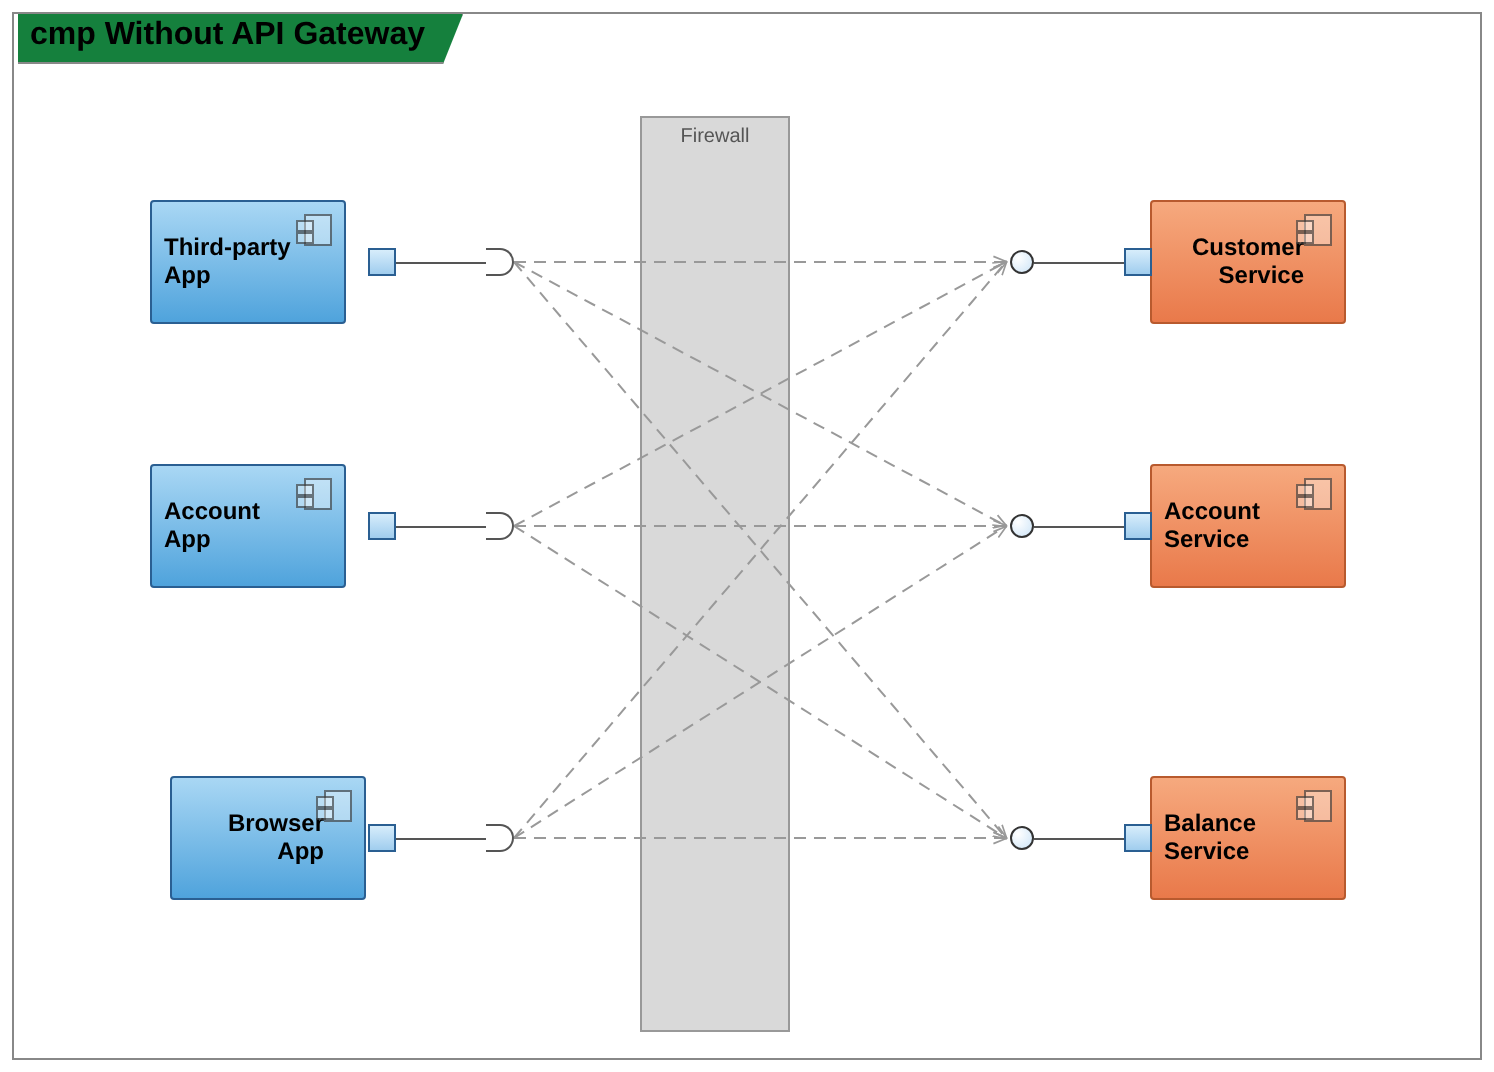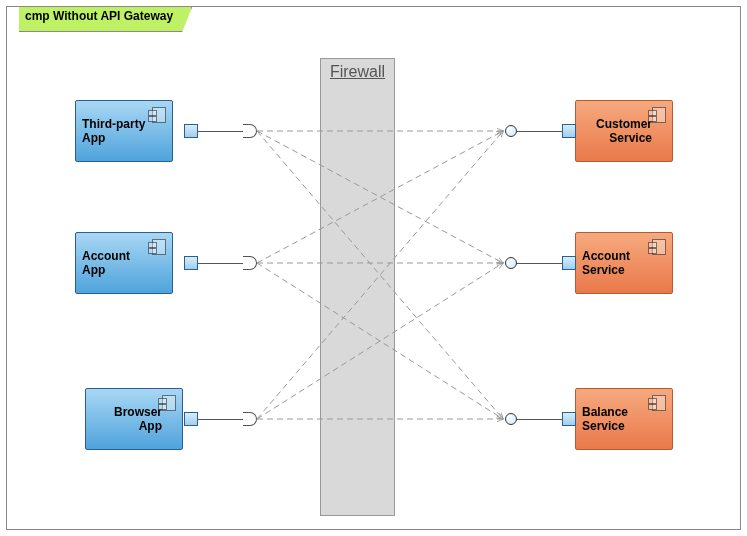--- a/index.html
+++ b/index.html
@@ -20,48 +20,47 @@
     position: absolute;
     left: 6px;
     top: 6px;
     width: 735px;
     height: 524px;
     border: 1px solid #888;
     box-sizing: border-box;
   }
   .frame-title-tab {
     position: absolute;
-    left: 12px;
+    left: 2px;
     top: 0;
     height: 20px;
     padding: 2px 18px 2px 6px;
     border-right: 1px solid #888;
     border-bottom: 1px solid #888;
     font-weight: bold;
-    font-size: 12px;
+    font-size: 16px;
     clip-path: polygon(0 0, 100% 0, calc(100% - 10px) 100%, 0 100%);
-    background: #bef264;
+    background: #15803d;
     white-space: nowrap;
   }
 
   .firewall {
     position: absolute;
     background: #d9d9d9;
     border: 1px solid #999;
     box-sizing: border-box;
   }
   .firewall-label {
     position: absolute;
     top: 4px;
     left: 0;
     width: 100%;
     text-align: center;
     color: #555;
-    font-size: 16px;
-    text-decoration: underline;
+    font-size: 10px;
   }
 
   .component {
     position: absolute;
     width: 98px;
     height: 62px;
     border: 1px solid #2a5f92;
     box-sizing: border-box;
     border-radius: 2px;
   }

